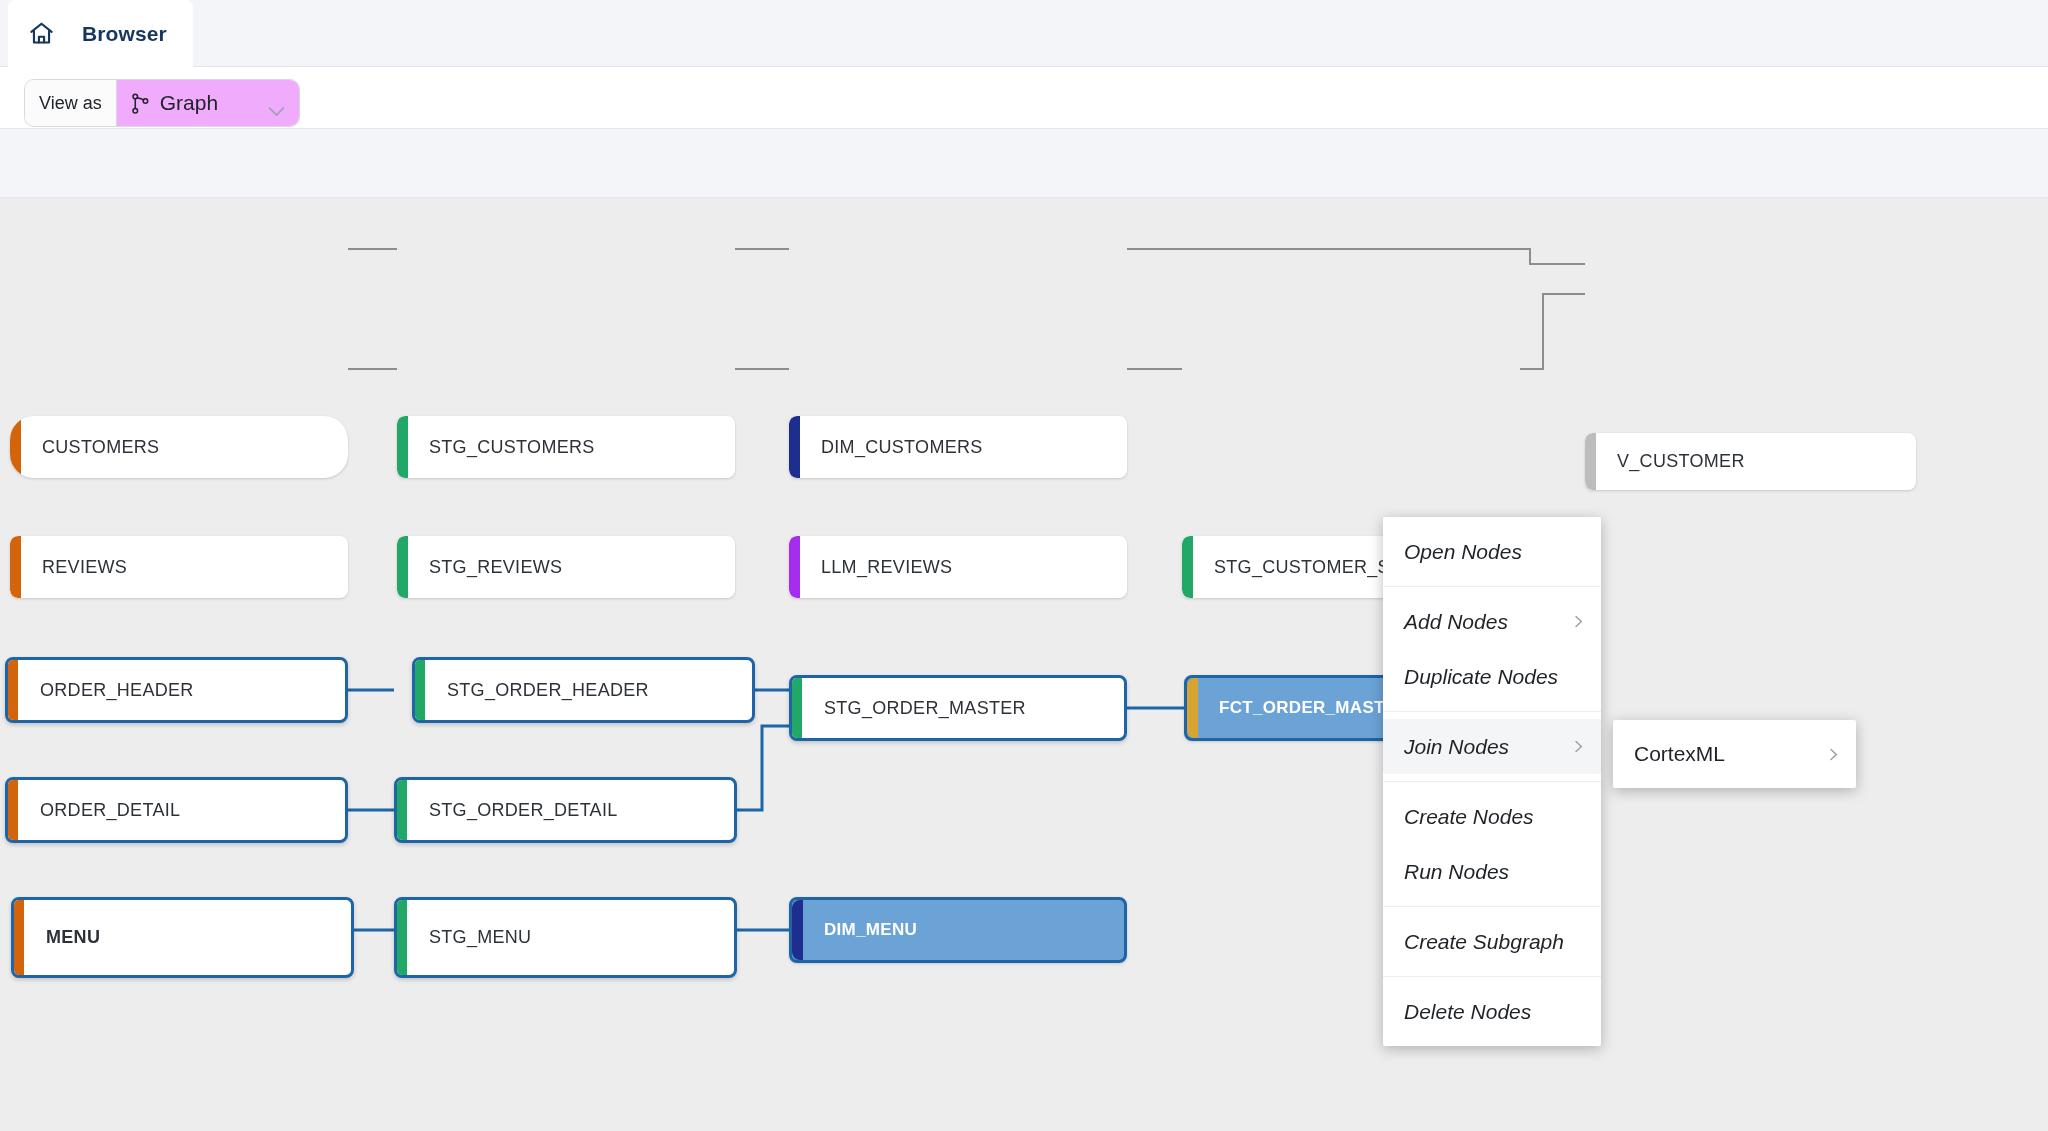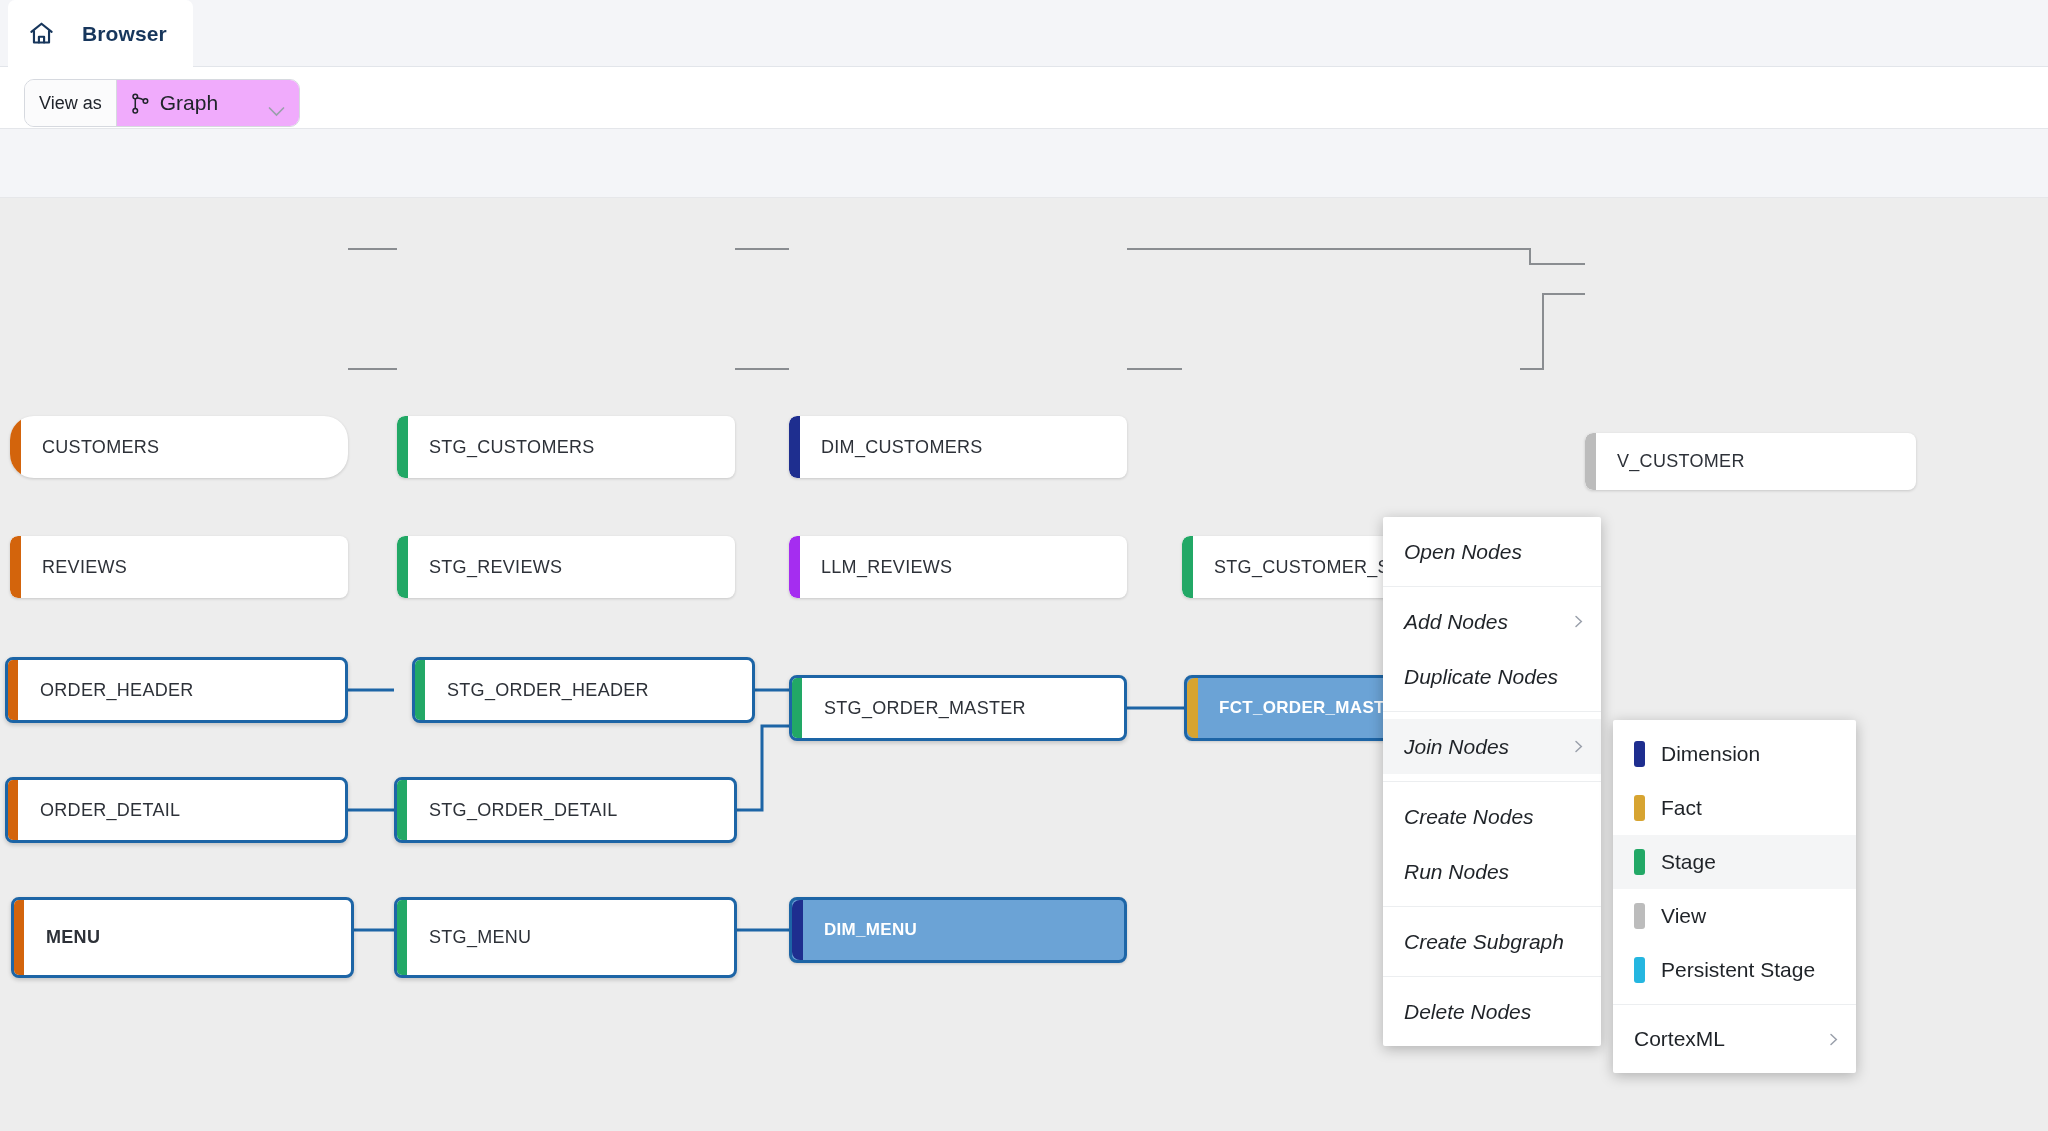--- a/index.html
+++ b/index.html
@@ -320,42 +320,20 @@
       <div class="ctx-group">
         <div class="ctx-item">
           <span>Delete Nodes</span>
         </div>
       </div>
     </div>
 
   <div class="submenu" id="submenu">
       <div class="sub-group">
         <div class="sub-item">
-          <span class="swatch" style="background: rgb(30, 46, 143);"></span>
-          <span>Dimension</span>
-        </div>
-        <div class="sub-item">
-          <span class="swatch" style="background: rgb(215, 164, 49);"></span>
-          <span>Fact</span>
-        </div>
-        <div class="sub-item hover">
-          <span class="swatch" style="background: rgb(34, 168, 102);"></span>
-          <span>Stage</span>
-        </div>
-        <div class="sub-item">
-          <span class="swatch" style="background: rgb(188, 188, 188);"></span>
-          <span>View</span>
-        </div>
-        <div class="sub-item">
-          <span class="swatch" style="background: rgb(37, 182, 224);"></span>
-          <span>Persistent Stage</span>
-        </div>
-      </div>
-      <div class="sub-group">
-        <div class="sub-item">
           <span>CortexML</span>
           <svg class="arrow" viewBox="0 0 13 13" fill="none" stroke="#9aa0ab" stroke-width="1.5" stroke-linecap="round">
             <path d="M4 1.5 9.3 6.5 4 11.5"></path>
           </svg>
         </div>
       </div>
     </div>
 
 </div>
 

